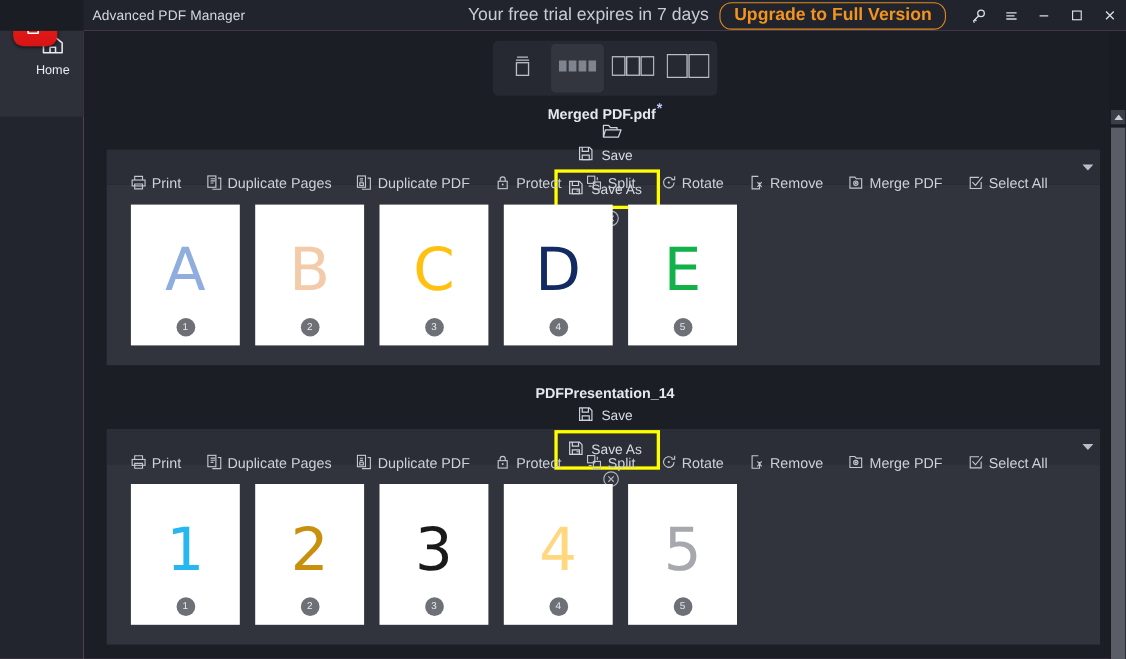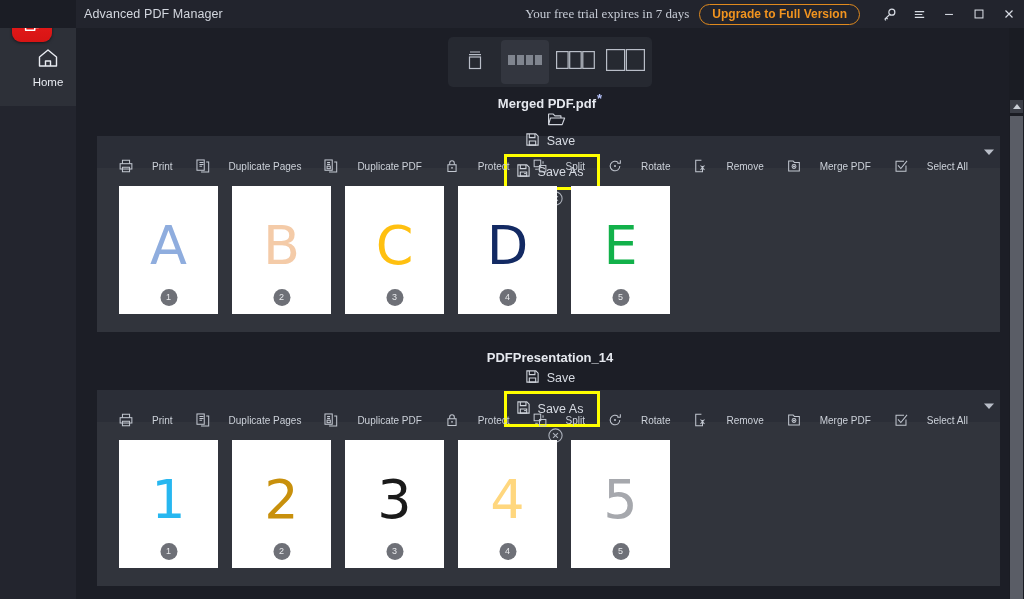--- a/index.html
+++ b/index.html
@@ -31,30 +31,29 @@
   .tb-title {
     color: #d3d7df;
     font-size: 12.5px;
     margin-left: 8px;
     letter-spacing: .1px;
     white-space: nowrap;
   }
   .tb-spacer { flex: 1 1 auto; }
   .tb-trial {
     color: #c7ccd6;
-    font-size: 13px;
+    font-size: 16px;
     margin-right: 10px;
     white-space: nowrap;
-    font-family: Liberation Serif, serif;
   }
   .tb-upgrade {
     border: 1px solid #e08a1e;
     border-radius: 11px;
     color: #f2941f;
-    font-size: 12px;
+    font-size: 16px;
     font-weight: bold;
     padding: 3px 12px 4px 12px;
     background: transparent;
     white-space: nowrap;
     cursor: pointer;
     line-height: 1;
   }
   .tb-icons { display: flex; align-items: center; margin-left: 14px; }
   .tb-btn {
     width: 30px; height: 28px;
@@ -78,21 +77,21 @@
     left: 12px; top: -26px;
     width: 40px; height: 40px;
     border-radius: 9px;
     background: linear-gradient(180deg,#ef1f1f 0%,#d71414 100%);
     display: flex; align-items: center; justify-content: center;
     box-shadow: 0 1px 3px rgba(0,0,0,.5);
   }
   .sb-item {
     height: 78px;
     display: flex; flex-direction: column;
-    align-items: center; justify-content: center;
+    align-items: center; 
     gap: 7px;
     color: #9aa0ac;
     font-size: 11.5px;
     cursor: pointer;
     padding-left: 20px;
   }
   .sb-item.active { background: #2d3038; color: #e8ebf1; }
   .sb-item svg { display:block; }
   .sb-label { line-height: 1; }
 
@@ -178,22 +177,22 @@
   .actionbar {
     background: #2b2e37;
     height: 32px;
     display: flex;
     align-items: center;
     margin-left: 21px;
     margin-right: 24px;
     padding-left: 10px;
   }
   .ab-item {
-    display: flex; align-items: center; gap: 18px;
-    color: #ccd1d9; font-size: 10px;
+    display: flex; align-items: center; gap: 4px;
+    color: #ccd1d9; font-size: 13px;
     padding: 0 11px;
     height: 32px;
     cursor: pointer;
     white-space: nowrap;
     margin-top: 28px;
   }
   .ab-item svg { display:block; flex:0 0 auto; }
   .ab-spacer { flex: 1 1 auto; }
   .ab-caret {
     width: 22px; height: 32px;

